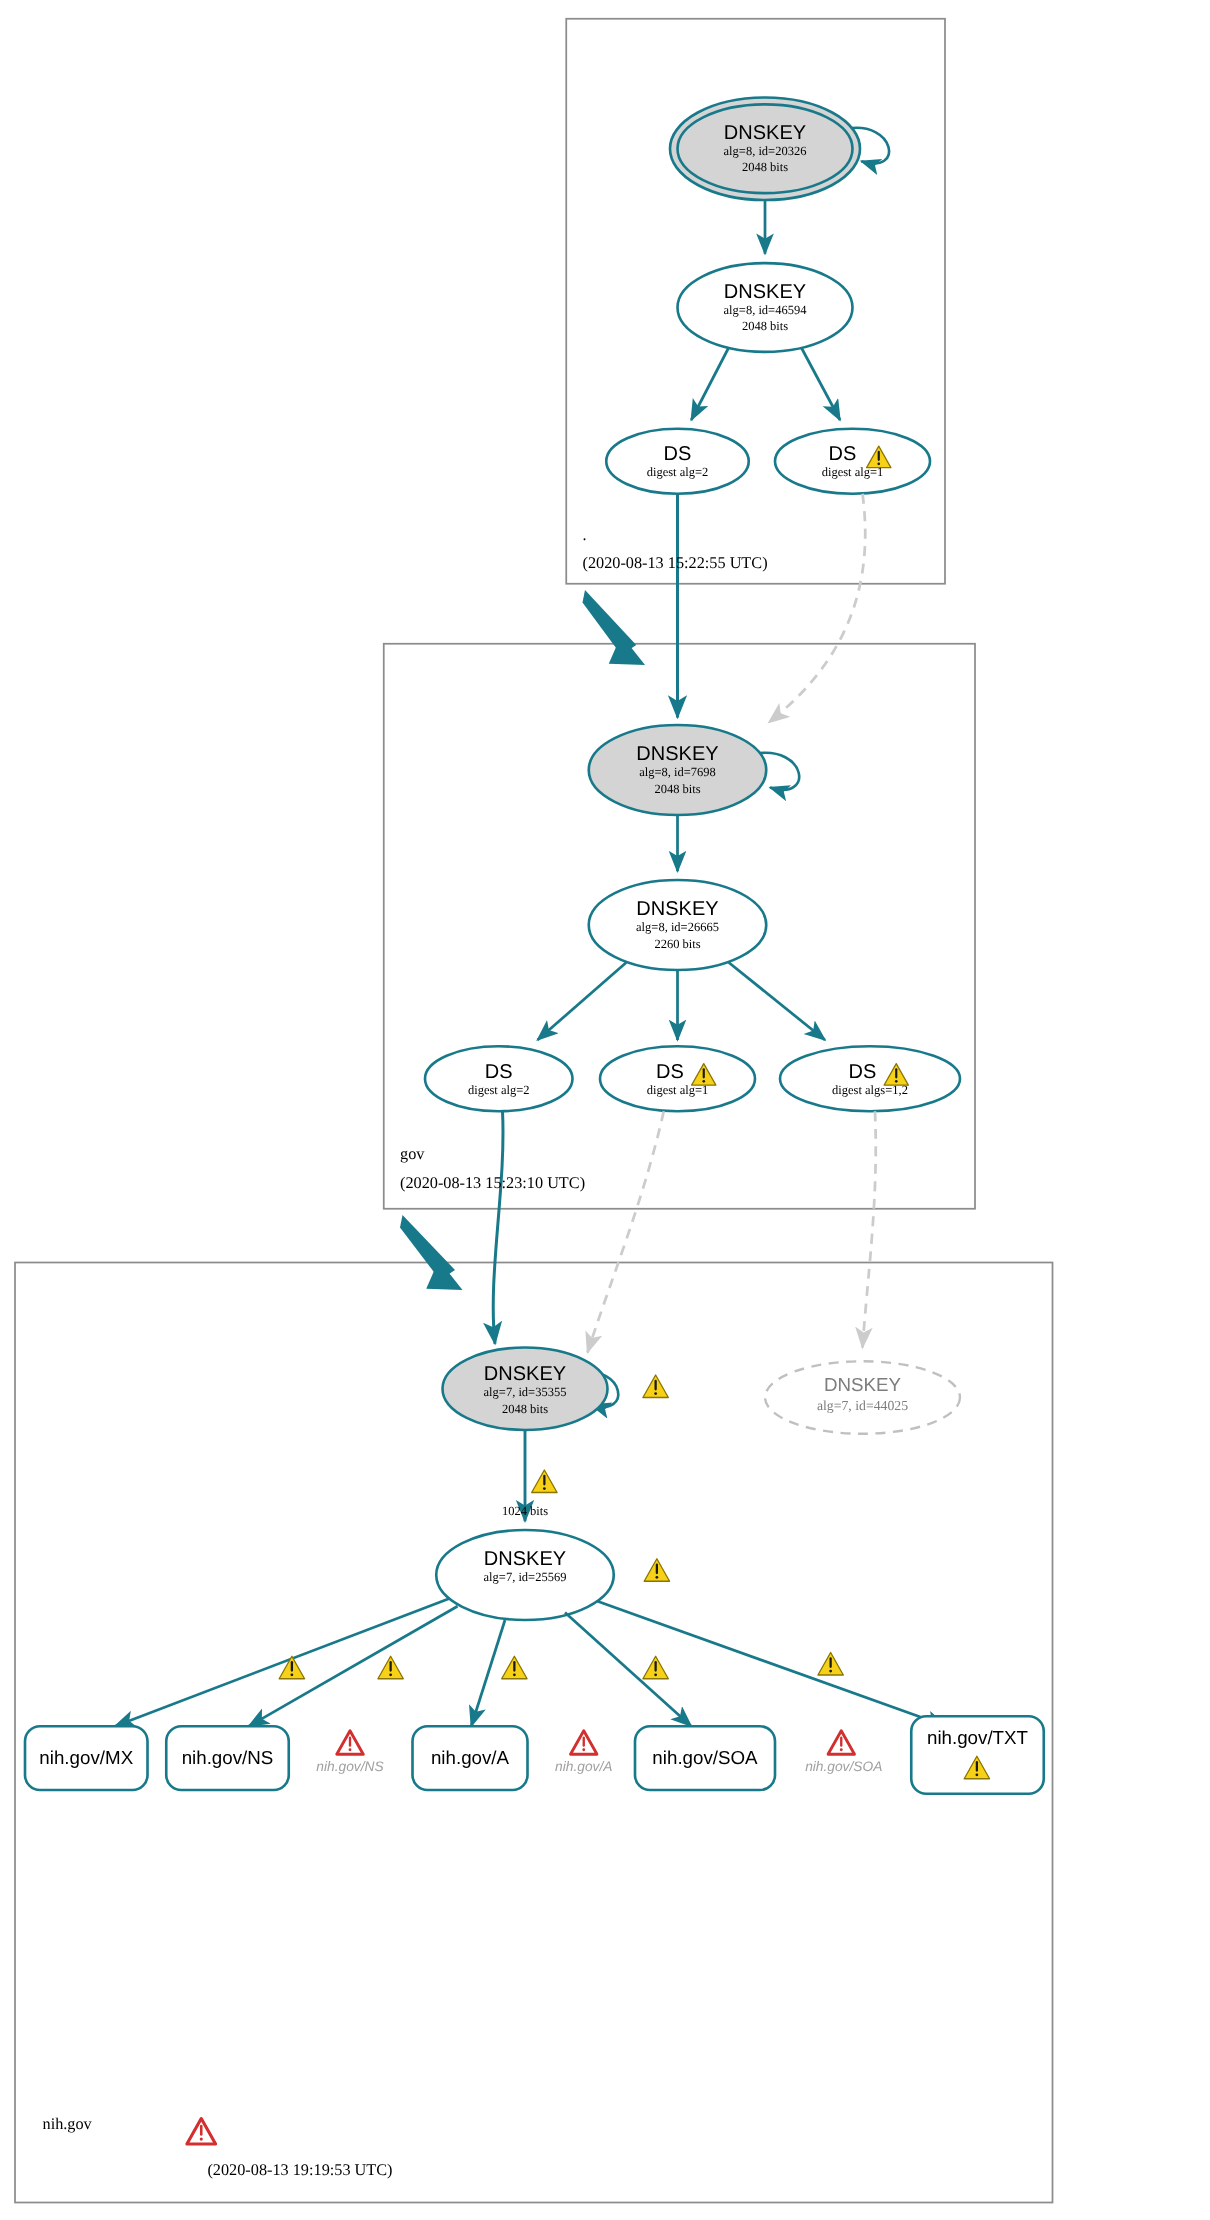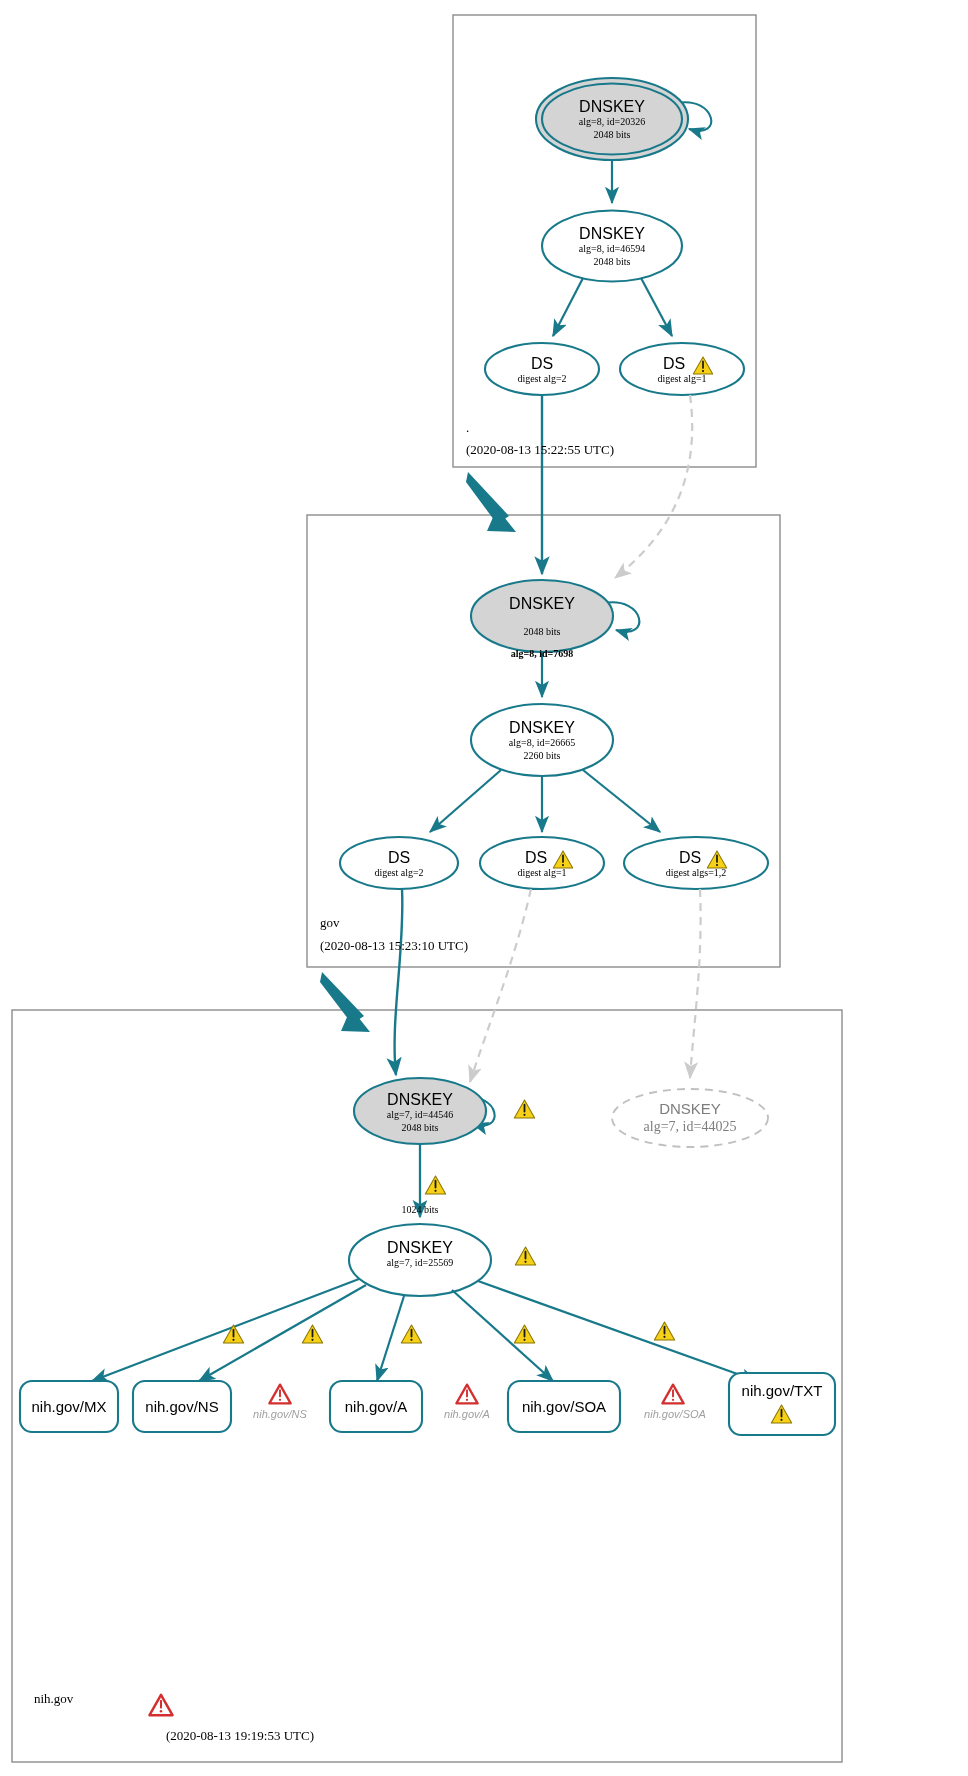--- a/index.html
+++ b/index.html
@@ -11,21 +11,21 @@
 
   
   .lbl{position:absolute;text-align:center;color:#000;pointer-events:none;}
   .t-main{font-family:"Liberation Sans",sans-serif;font-size:16px;line-height:17px;}
   .t-sub{font-family:"Liberation Serif",serif;font-size:10px;line-height:12.5px;}
   .t-zone{font-family:"Liberation Serif",serif;font-size:13px;color:#000;}
   .t-rr{font-family:"Liberation Sans",sans-serif;font-size:15px;}
   .t-err{font-family:"Liberation Sans",sans-serif;font-size:11px;font-style:italic;
          color:#a0a0a0;}
   .t-ghost{font-family:"Liberation Sans",sans-serif;font-size:15px;color:#7d7d7d;}
-  .t-ghost-sub{font-family:"Liberation Serif",serif;font-size:14px;color:#7d7d7d;}
+  .t-ghost-sub{font-family:"Liberation Serif",serif;font-size:11px;color:#7d7d7d;}
 </style>
 </head>
 <body>
 
 <div id="stage">
 
 <svg id="canvas" viewBox="0 0 968 1776" xmlns="http://www.w3.org/2000/svg">
   <defs>
     <marker id="ah" markerWidth="9" markerHeight="9" refX="7.4" refY="3.2" orient="auto" markerUnits="strokeWidth">
       <path d="M0,0 L8,3.2 L0,6.4 L1.9,3.2 z" fill="#18798a"></path>
@@ -145,41 +145,41 @@
 <div class="lbl t-main" style="left:482px;top:355px;width:120px;">DS</div>
 <div class="lbl t-sub" style="left:482px;top:373px;width:120px;">digest alg=2</div>
 
 <div class="lbl t-main" style="left:614px;top:355px;width:120px;text-align:center;">DS</div>
 <div class="lbl t-sub" style="left:622px;top:373px;width:120px;">digest alg=1</div>
 
 <div class="lbl t-zone" style="left:466px;top:420px;width:200px;text-align:left;">.</div>
 <div class="lbl t-zone" style="left:466px;top:442px;width:250px;text-align:left;">(2020-08-13 15:22:55 UTC)</div>
 
 <div class="lbl t-main" style="left:467px;top:595px;width:150px;">DNSKEY</div>
-<div class="lbl t-sub" style="left:467px;top:648px;width:150px;font-weight:bold;">alg=8, id=7698</div>
+<div class="lbl t-sub" style="left:467px;top:613px;width:150px;">alg=8, id=7698</div>
 <div class="lbl t-sub" style="left:467px;top:626px;width:150px;">2048 bits</div>
 
 <div class="lbl t-main" style="left:467px;top:719px;width:150px;">DNSKEY</div>
 <div class="lbl t-sub" style="left:467px;top:737px;width:150px;">alg=8, id=26665</div>
 <div class="lbl t-sub" style="left:467px;top:750px;width:150px;">2260 bits</div>
 
 <div class="lbl t-main" style="left:339px;top:849px;width:120px;">DS</div>
 <div class="lbl t-sub" style="left:339px;top:867px;width:120px;">digest alg=2</div>
 
 <div class="lbl t-main" style="left:476px;top:849px;width:120px;">DS</div>
 <div class="lbl t-sub" style="left:482px;top:867px;width:120px;">digest alg=1</div>
 
 <div class="lbl t-main" style="left:630px;top:849px;width:120px;">DS</div>
 <div class="lbl t-sub" style="left:636px;top:867px;width:120px;">digest algs=1,2</div>
 
 <div class="lbl t-zone" style="left:320px;top:915px;width:200px;text-align:left;">gov</div>
 <div class="lbl t-zone" style="left:320px;top:938px;width:250px;text-align:left;">(2020-08-13 15:23:10 UTC)</div>
 
 <div class="lbl t-main" style="left:345px;top:1091px;width:150px;">DNSKEY</div>
-<div class="lbl t-sub" style="left:345px;top:1109px;width:150px;">alg=7, id=44546</div>
+<div class="lbl t-sub" style="left:345px;top:1109px;width:150px;">alg=7, id=35355</div>
 <div class="lbl t-sub" style="left:345px;top:1122px;width:150px;">2048 bits</div>
 
 <div class="lbl t-ghost" style="left:615px;top:1100px;width:150px;">DNSKEY</div>
 <div class="lbl t-ghost-sub" style="left:615px;top:1119px;width:150px;">alg=7, id=44025</div>
 
 <div class="lbl t-main" style="left:345px;top:1239px;width:150px;">DNSKEY</div>
 <div class="lbl t-sub" style="left:345px;top:1257px;width:150px;">alg=7, id=25569</div>
 <div class="lbl t-sub" style="left:345px;top:1204px;width:150px;">1024 bits</div>
 
 <div class="lbl t-rr" style="left:20px;top:1398px;width:98px;">nih.gov/MX</div>

